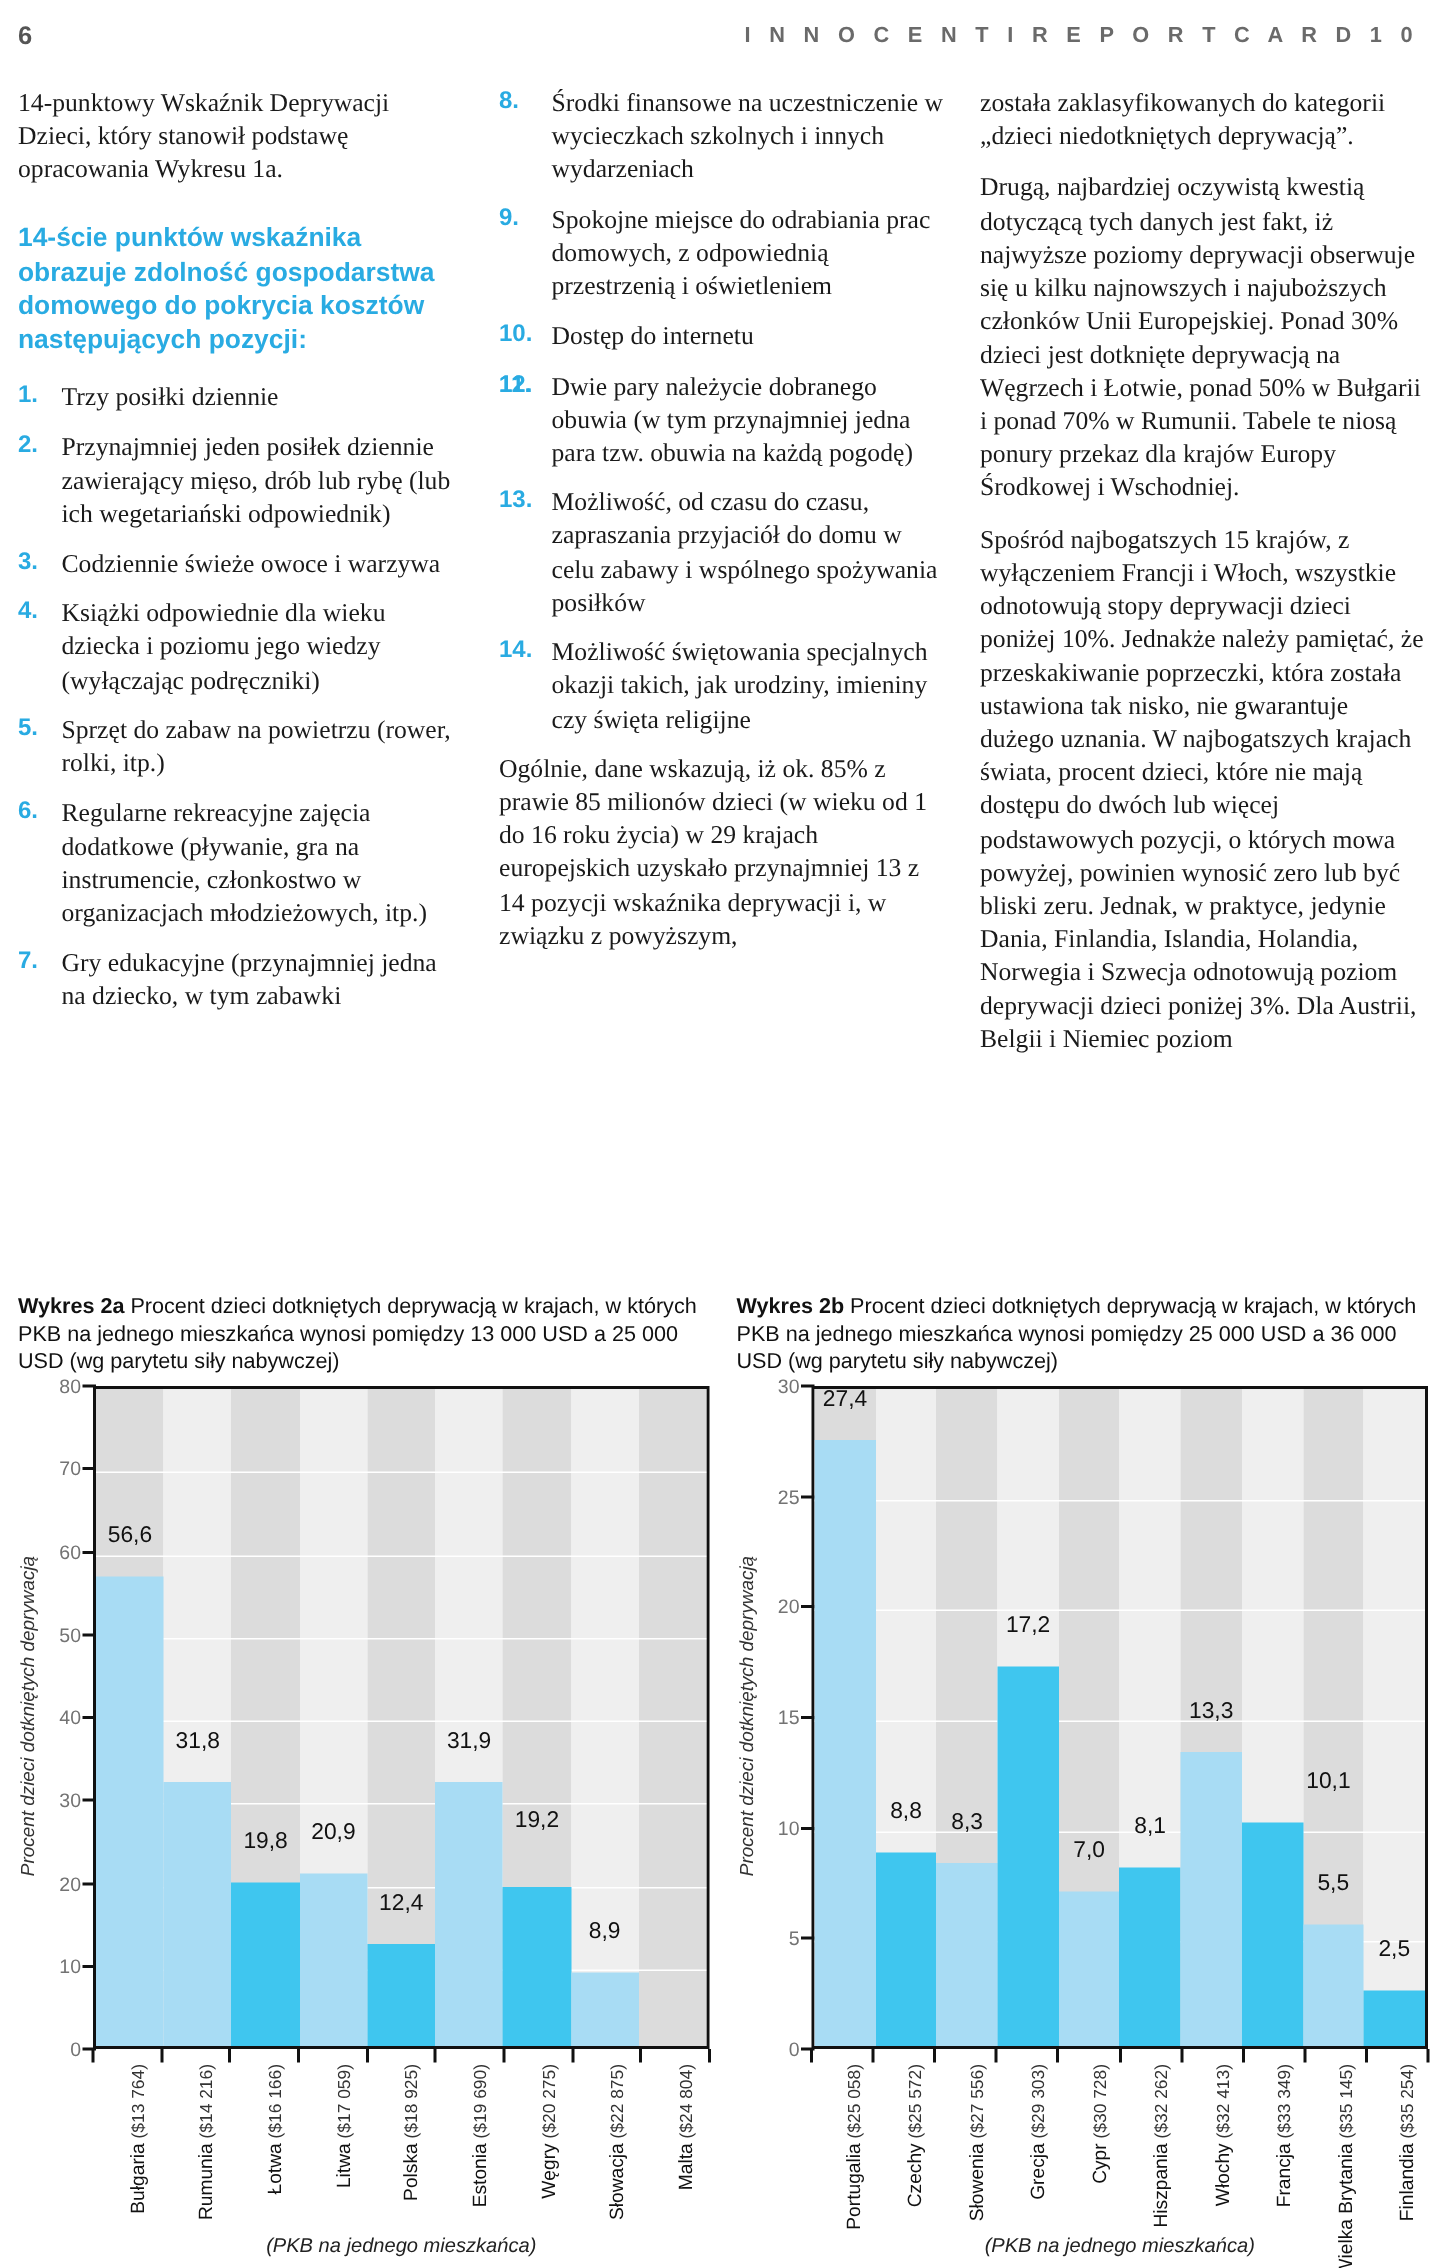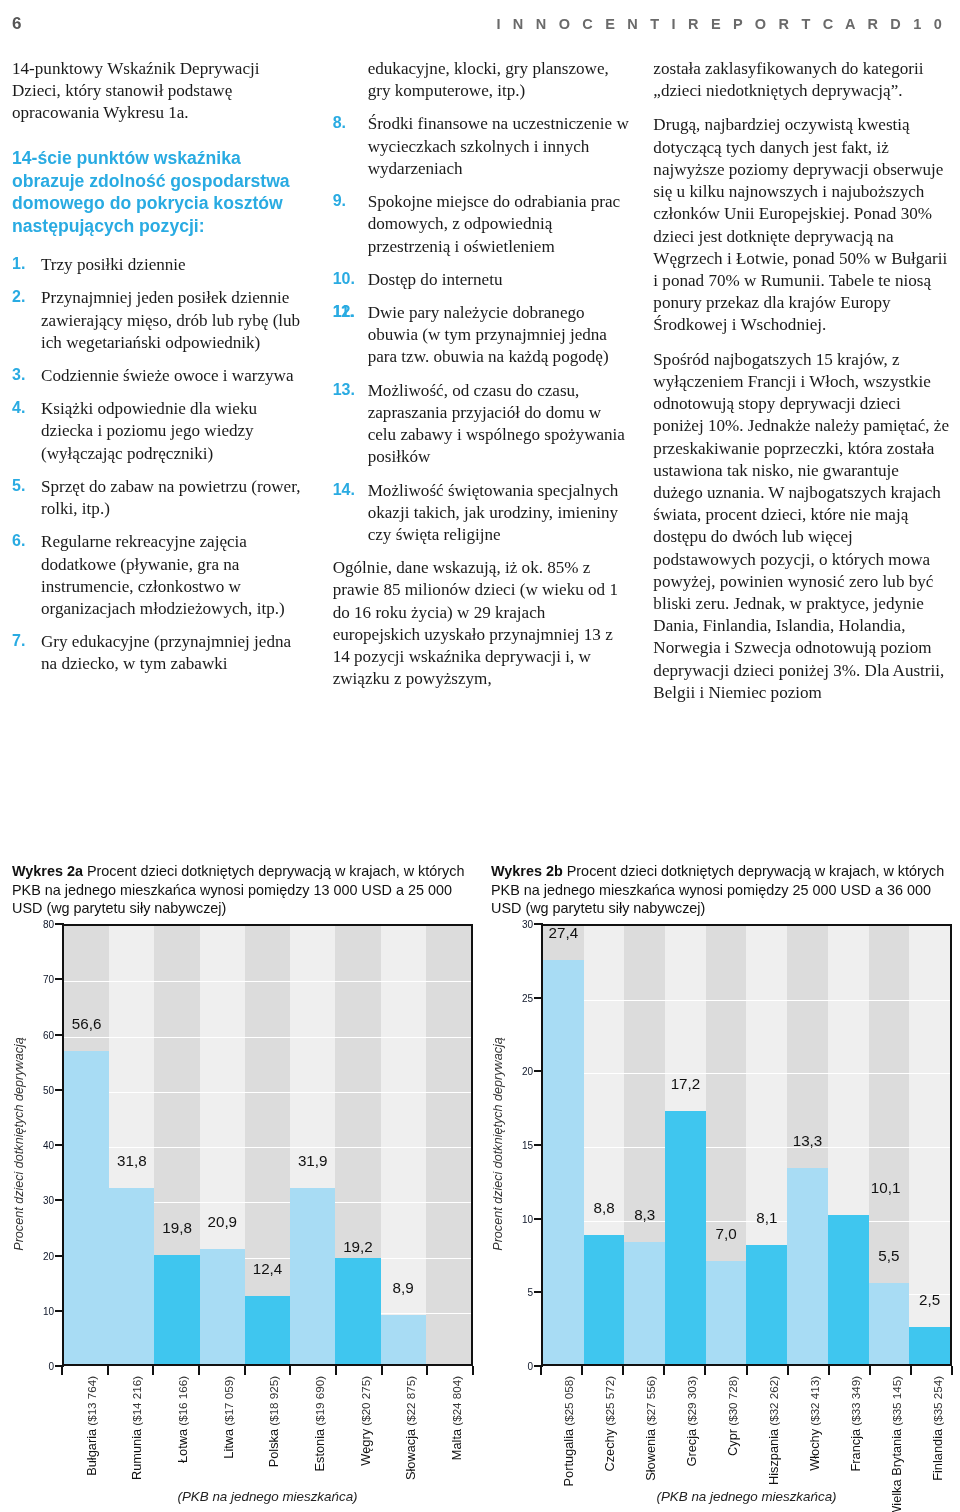--- a/index.html
+++ b/index.html
@@ -100,21 +100,21 @@
     transform: rotate(-90deg);
     white-space: nowrap;
   }
   .ytick-col {
     position: absolute; left: 16px; top: 0;
     width: 32px; height: 442px;
   }
   .ytick {
     position: absolute; right: 6px;
     font-family: "Liberation Sans", sans-serif;
-    font-size: 10px; color: #0f172a;
+    font-size: 13px; color: #737373;
     transform: translateY(-50%);
     white-space: nowrap;
   }
   .ytick-mark {
     position: absolute; right: -4px;
     width: 9px; height: 2px; background: #111;
     transform: translateY(-1px);
   }
 
   .plot {
@@ -204,21 +204,20 @@
       <li><span class="n">2.</span><span>Przynajmniej jeden posiłek dziennie zawierający mięso, drób lub rybę (lub ich wegetariański odpowiednik)</span></li>
       <li><span class="n">3.</span><span>Codziennie świeże owoce i warzywa</span></li>
       <li><span class="n">4.</span><span>Książki odpowiednie dla wieku dziecka i poziomu jego wiedzy (wyłączając podręczniki)</span></li>
       <li><span class="n">5.</span><span>Sprzęt do zabaw na powietrzu (rower, rolki, itp.)</span></li>
       <li><span class="n">6.</span><span>Regularne rekreacyjne zajęcia dodatkowe (pływanie, gra na instrumencie, członkostwo w organizacjach młodzieżowych, itp.)</span></li>
       <li><span class="n">7.</span><span>Gry edukacyjne (przynajmniej jedna na dziecko, w tym zabawki</span></li>
     </ul>
   </div>
 
   <div class="col">
-    <div class="cont-text" style="padding-left:35px;">edukacyjne, klocki, gry planszowe, gry komputerowe, itp.)</div>
     <ul class="num-list">
       <li class="wide"><span class="n">8.</span><span>Środki finansowe na uczestniczenie w wycieczkach szkolnych i innych wydarzeniach</span></li>
       <li class="wide"><span class="n">9.</span><span>Spokojne miejsce do odrabiania prac domowych, z odpowiednią przestrzenią i oświetleniem</span></li>
       <li class="wide"><span class="n">10.</span><span>Dostęp do internetu</span></li>
       <li class="wide"><span class="n">11.</span></li>
       <li class="wide"><span class="n">12.</span><span>Dwie pary należycie dobranego obuwia (w tym przynajmniej jedna para tzw. obuwia na każdą pogodę)</span></li>
       <li class="wide"><span class="n">13.</span><span>Możliwość, od czasu do czasu, zapraszania przyjaciół do domu w celu zabawy i wspólnego spożywania posiłków</span></li>
       <li class="wide"><span class="n">14.</span><span>Możliwość świętowania specjalnych okazji takich, jak urodziny, imieniny czy święta religijne</span></li>
     </ul>
     <p>Ogólnie, dane wskazują, iż ok. 85% z prawie 85 milionów dzieci (w wieku od 1 do 16 roku życia) w 29 krajach europejskich uzyskało przynajmniej 13 z 14 pozycji wskaźnika deprywacji i, w związku z powyższym,</p>
@@ -302,21 +301,21 @@
             <div class="barcell" style="width: 11.1111%;">
               <div class="bar dark" style="height: 68.51px;"></div>
               <div class="barval" style="bottom: 68.51px;">12,4</div>
             </div>
             <div class="barcell" style="width: 11.1111%; padding-left: 19px;">
               <div class="bar light" style="height: 176.248px;"></div>
               <div class="barval" style="bottom: 176.248px;">31,9</div>
             </div>
             <div class="barcell" style="width: 11.1111%;">
               <div class="bar dark" style="height: 106.08px;"></div>
-              <div class="barval" style="bottom: 90px; text-align: center;">19,2</div>
+              <div class="barval" style="bottom: 123px; text-align: center;">19,2</div>
             </div>
             <div class="barcell" style="width: 11.1111%;">
               <div class="bar light" style="height: 49.1725px;"></div>
               <div class="barval" style="bottom: 49.1725px;">8,9</div>
             </div>
           </div>
       </div>
       <div class="xaxis">
         <div class="xticks" id="xticks-a">
             <div class="xtick" style="left: calc(0% - 1px);"></div>

